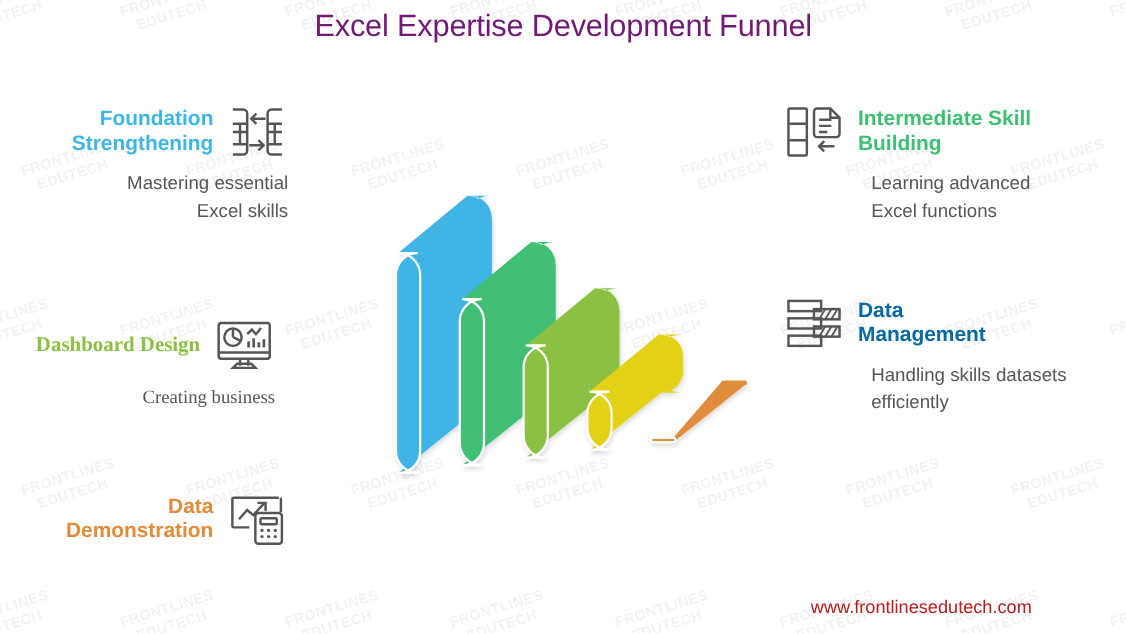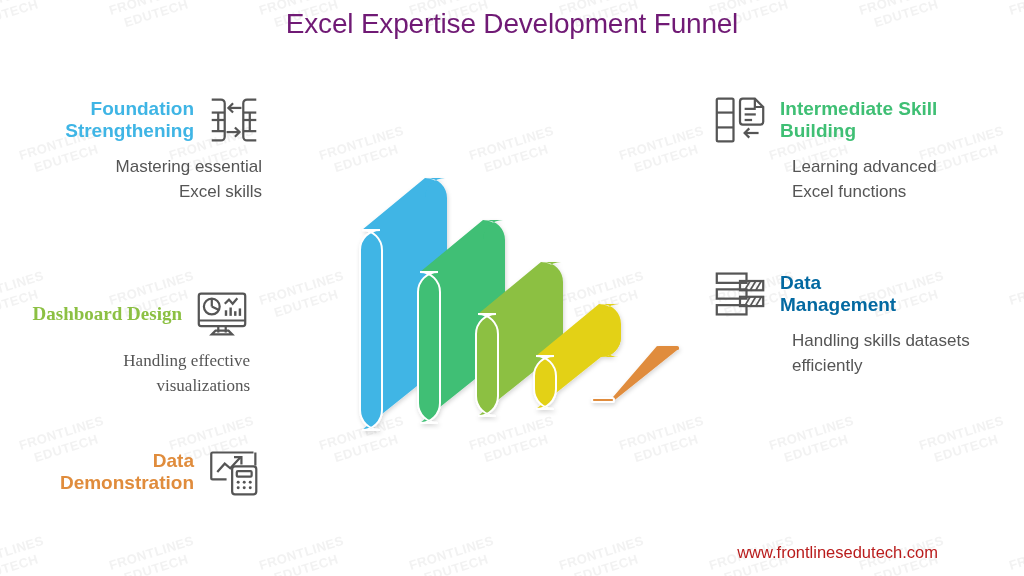--- a/index.html
+++ b/index.html
@@ -296,22 +296,21 @@
         <g fill="#555">
           <rect x="33" y="24" width="2.6" height="6"></rect>
           <rect x="38" y="21" width="2.6" height="9"></rect>
           <rect x="43" y="25" width="2.6" height="5"></rect>
           <rect x="48" y="22" width="2.6" height="8"></rect>
         </g>
       </svg>
     </div>
   </div>
   <div class="desc">
-    <div>Handling effective</div>
-    <div>visualizations</div>
+    <div>Creating business</div>
   </div>
 </div>
 
 <div class="block left" style="left:42px; top:446px; width:220px;">
   <div class="headrow">
     <div class="heading" style="color:#e08c3c;">
       <div>Data</div>
       <div>Demonstration</div>
     </div>
     <div class="icon">

